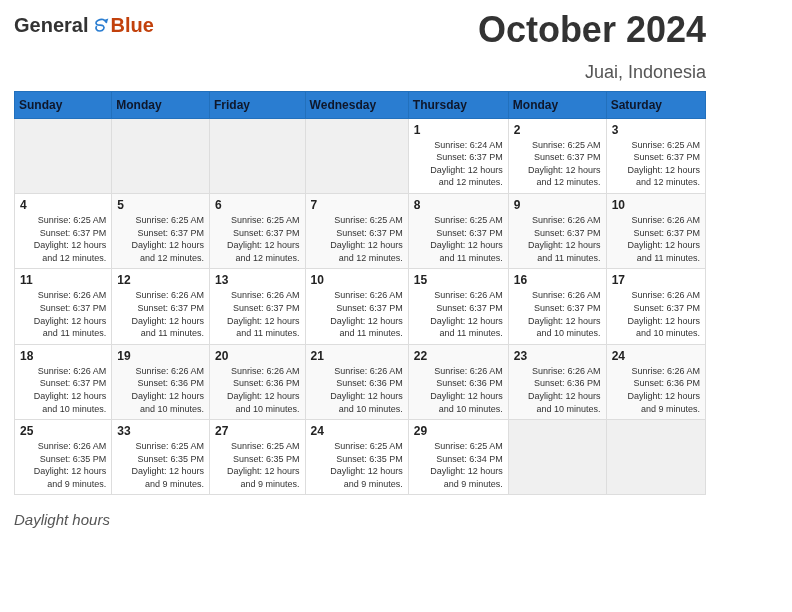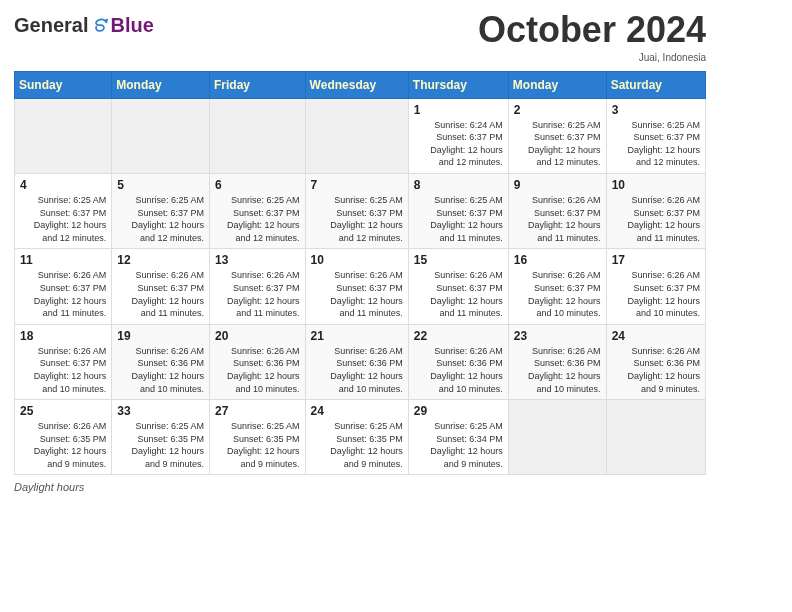--- a/index.html
+++ b/index.html
@@ -29,48 +29,48 @@
       margin-top: 4px;
     }
     .logo-text {
       display: flex;
       align-items: center;
       font-size: 20px;
       font-weight: bold;
       color: #333;
     }
     .logo-general { color: #333; }
-    .logo-blue { color: #701a75; }
+    .logo-blue { color: #c2410c; }
     .logo-icon {
       width: 20px;
       height: 20px;
       margin-left: 2px;
     }
     .title-section {
       text-align: right;
     }
     .month-title {
       font-size: 36px;
       font-weight: bold;
       color: #333;
       line-height: 1.1;
     }
     .subtitle {
-      font-size: 10px;
+      font-size: 18px;
       color: #555;
-      margin-top: 2px;
+      margin-top: 12px;
     }
     .calendar {
       width: 100%;
       border-collapse: collapse;
       border: 1px solid #ccc;
     }
     .calendar th {
       background: #2a7dd1;
-      color: #fef9c3;
+      color: #0f172a;
       font-size: 12px;
       font-weight: bold;
       padding: 6px 4px;
       text-align: left;
       border: 1px solid #2270bc;
     }
     .calendar td {
       vertical-align: top;
       border: 1px solid #ddd;
       padding: 4px 5px;
@@ -96,22 +96,22 @@
     .day-info {
       font-size: 9px;
       color: #333;
       line-height: 1.4;
       text-align: right;
     }
     .empty-cell {
       background: #f0f0f0 !important;
     }
     .footer {
-      margin-top: 6px;
-      font-size: 11px;
+      margin-top: 16px;
+      font-size: 15px;
       color: #555;
     }
     .footer-label {
       font-style: italic;
     }
   </style>
 </head>
 <body>
 
 <div class="page">

